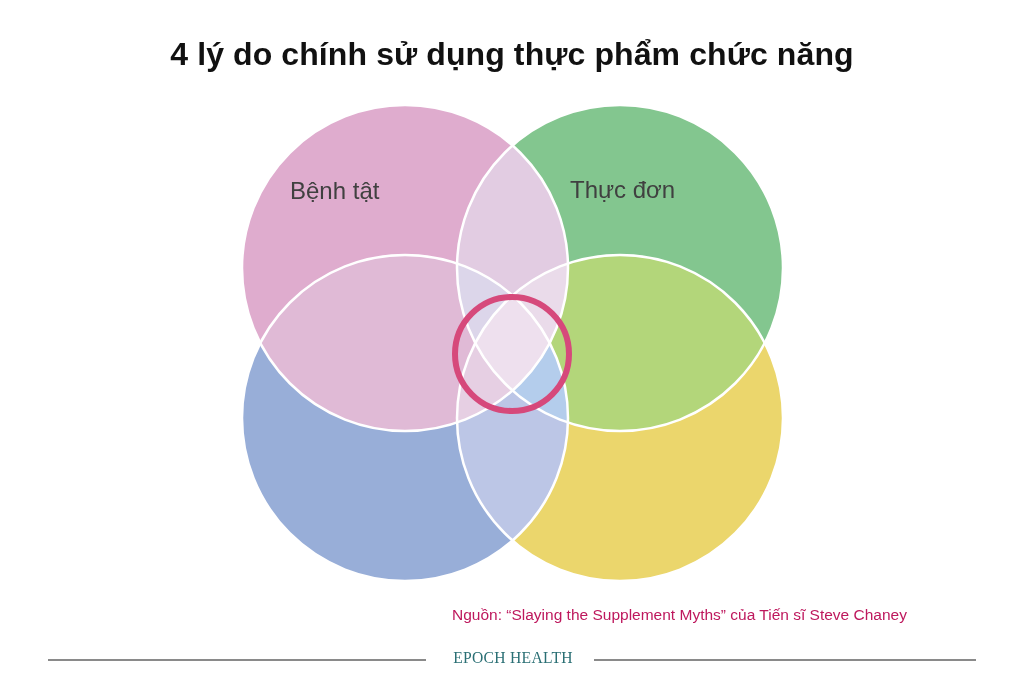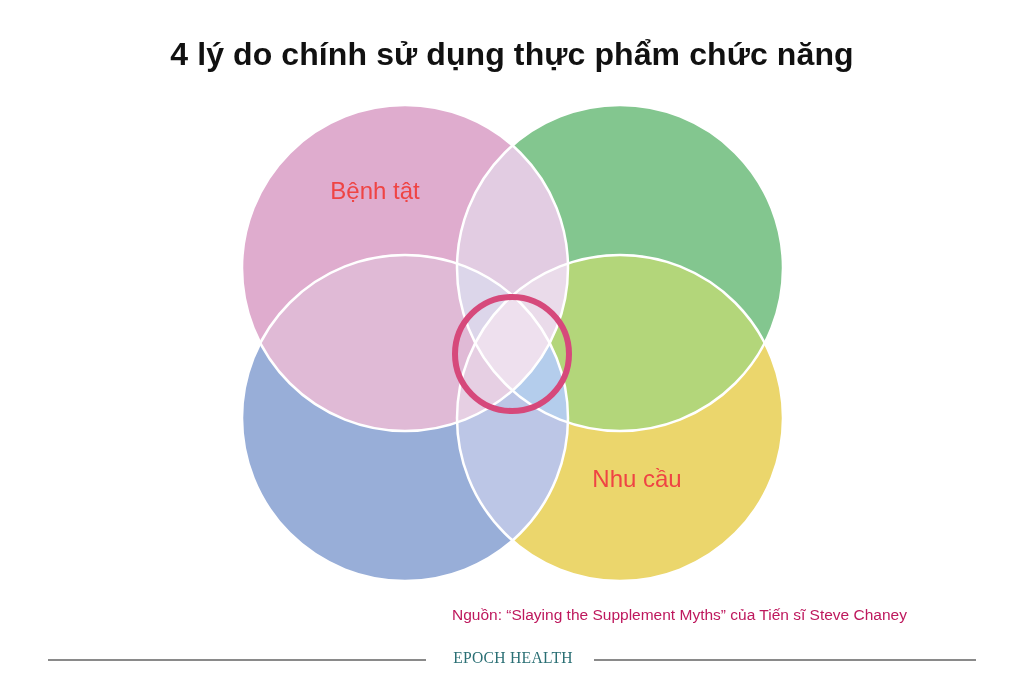--- a/index.html
+++ b/index.html
@@ -4,22 +4,22 @@
 <style>
   html, body { margin: 0; padding: 0; background: #ffffff; }
   body { width: 1024px; height: 687px; position: relative; overflow: hidden; font-family: "Liberation Sans", sans-serif; }
   .title {
     position: absolute; left: 0; top: 36px; width: 1024px; text-align: center;
     font-family: "Liberation Sans", sans-serif; font-weight: bold; font-size: 32px; color: #111111;
     letter-spacing: 0.1px;
   }
   svg.venn { position: absolute; left: 0; top: 0; }
   .label {
-    position: absolute; text-align: center; font-family: "Liberation Sans", sans-serif;
-    font-size: 24px; line-height: 32px; color: #ef4444; white-space: nowrap;
+    position: absolute; text-align: left; font-family: "Liberation Sans", sans-serif;
+    font-size: 24px; line-height: 32px; color: #404040; white-space: nowrap;
   }
   .source {
     position: absolute; left: 452px; top: 606px; font-family: "Liberation Sans", sans-serif;
     font-size: 15.5px; color: #be185d; white-space: nowrap;
   }
   .footer-line {
     position: absolute; top: 659px; height: 2px; background: #8a8a8a;
   }
   .logo {
     position: absolute; top: 648px; left: 438px; width: 150px; text-align: center;
@@ -117,24 +117,24 @@
     <circle cx="620" cy="418" r="163"></circle>
   </g>
 
   <circle cx="512" cy="354" r="57" fill="none" stroke="#d6497b" stroke-width="6"></circle>
 </svg>
 
 <div class="label" style="left:290px; top:175px; width:170px;">
   <div>Bệnh tật</div>
 </div>
 <div class="label" style="left:570px; top:174px; width:180px;">
+  <div>Thực đơn</div>
 </div>
 <div class="label" style="left:290px; top:457px; width:160px;">
 </div>
 <div class="label" style="left:572px; top:463px; width:130px;">
-  <div>Nhu cầu</div>
 </div>
 
 <div class="source">Nguồn:  “Slaying the Supplement Myths” của Tiến sĩ Steve Chaney</div>
 
 <div class="footer-line" style="left:48px; width:378px;"></div>
 <div class="logo">EPOCH HEALTH</div>
 <div class="footer-line" style="left:594px; width:382px;"></div>
 
 </body></html>

